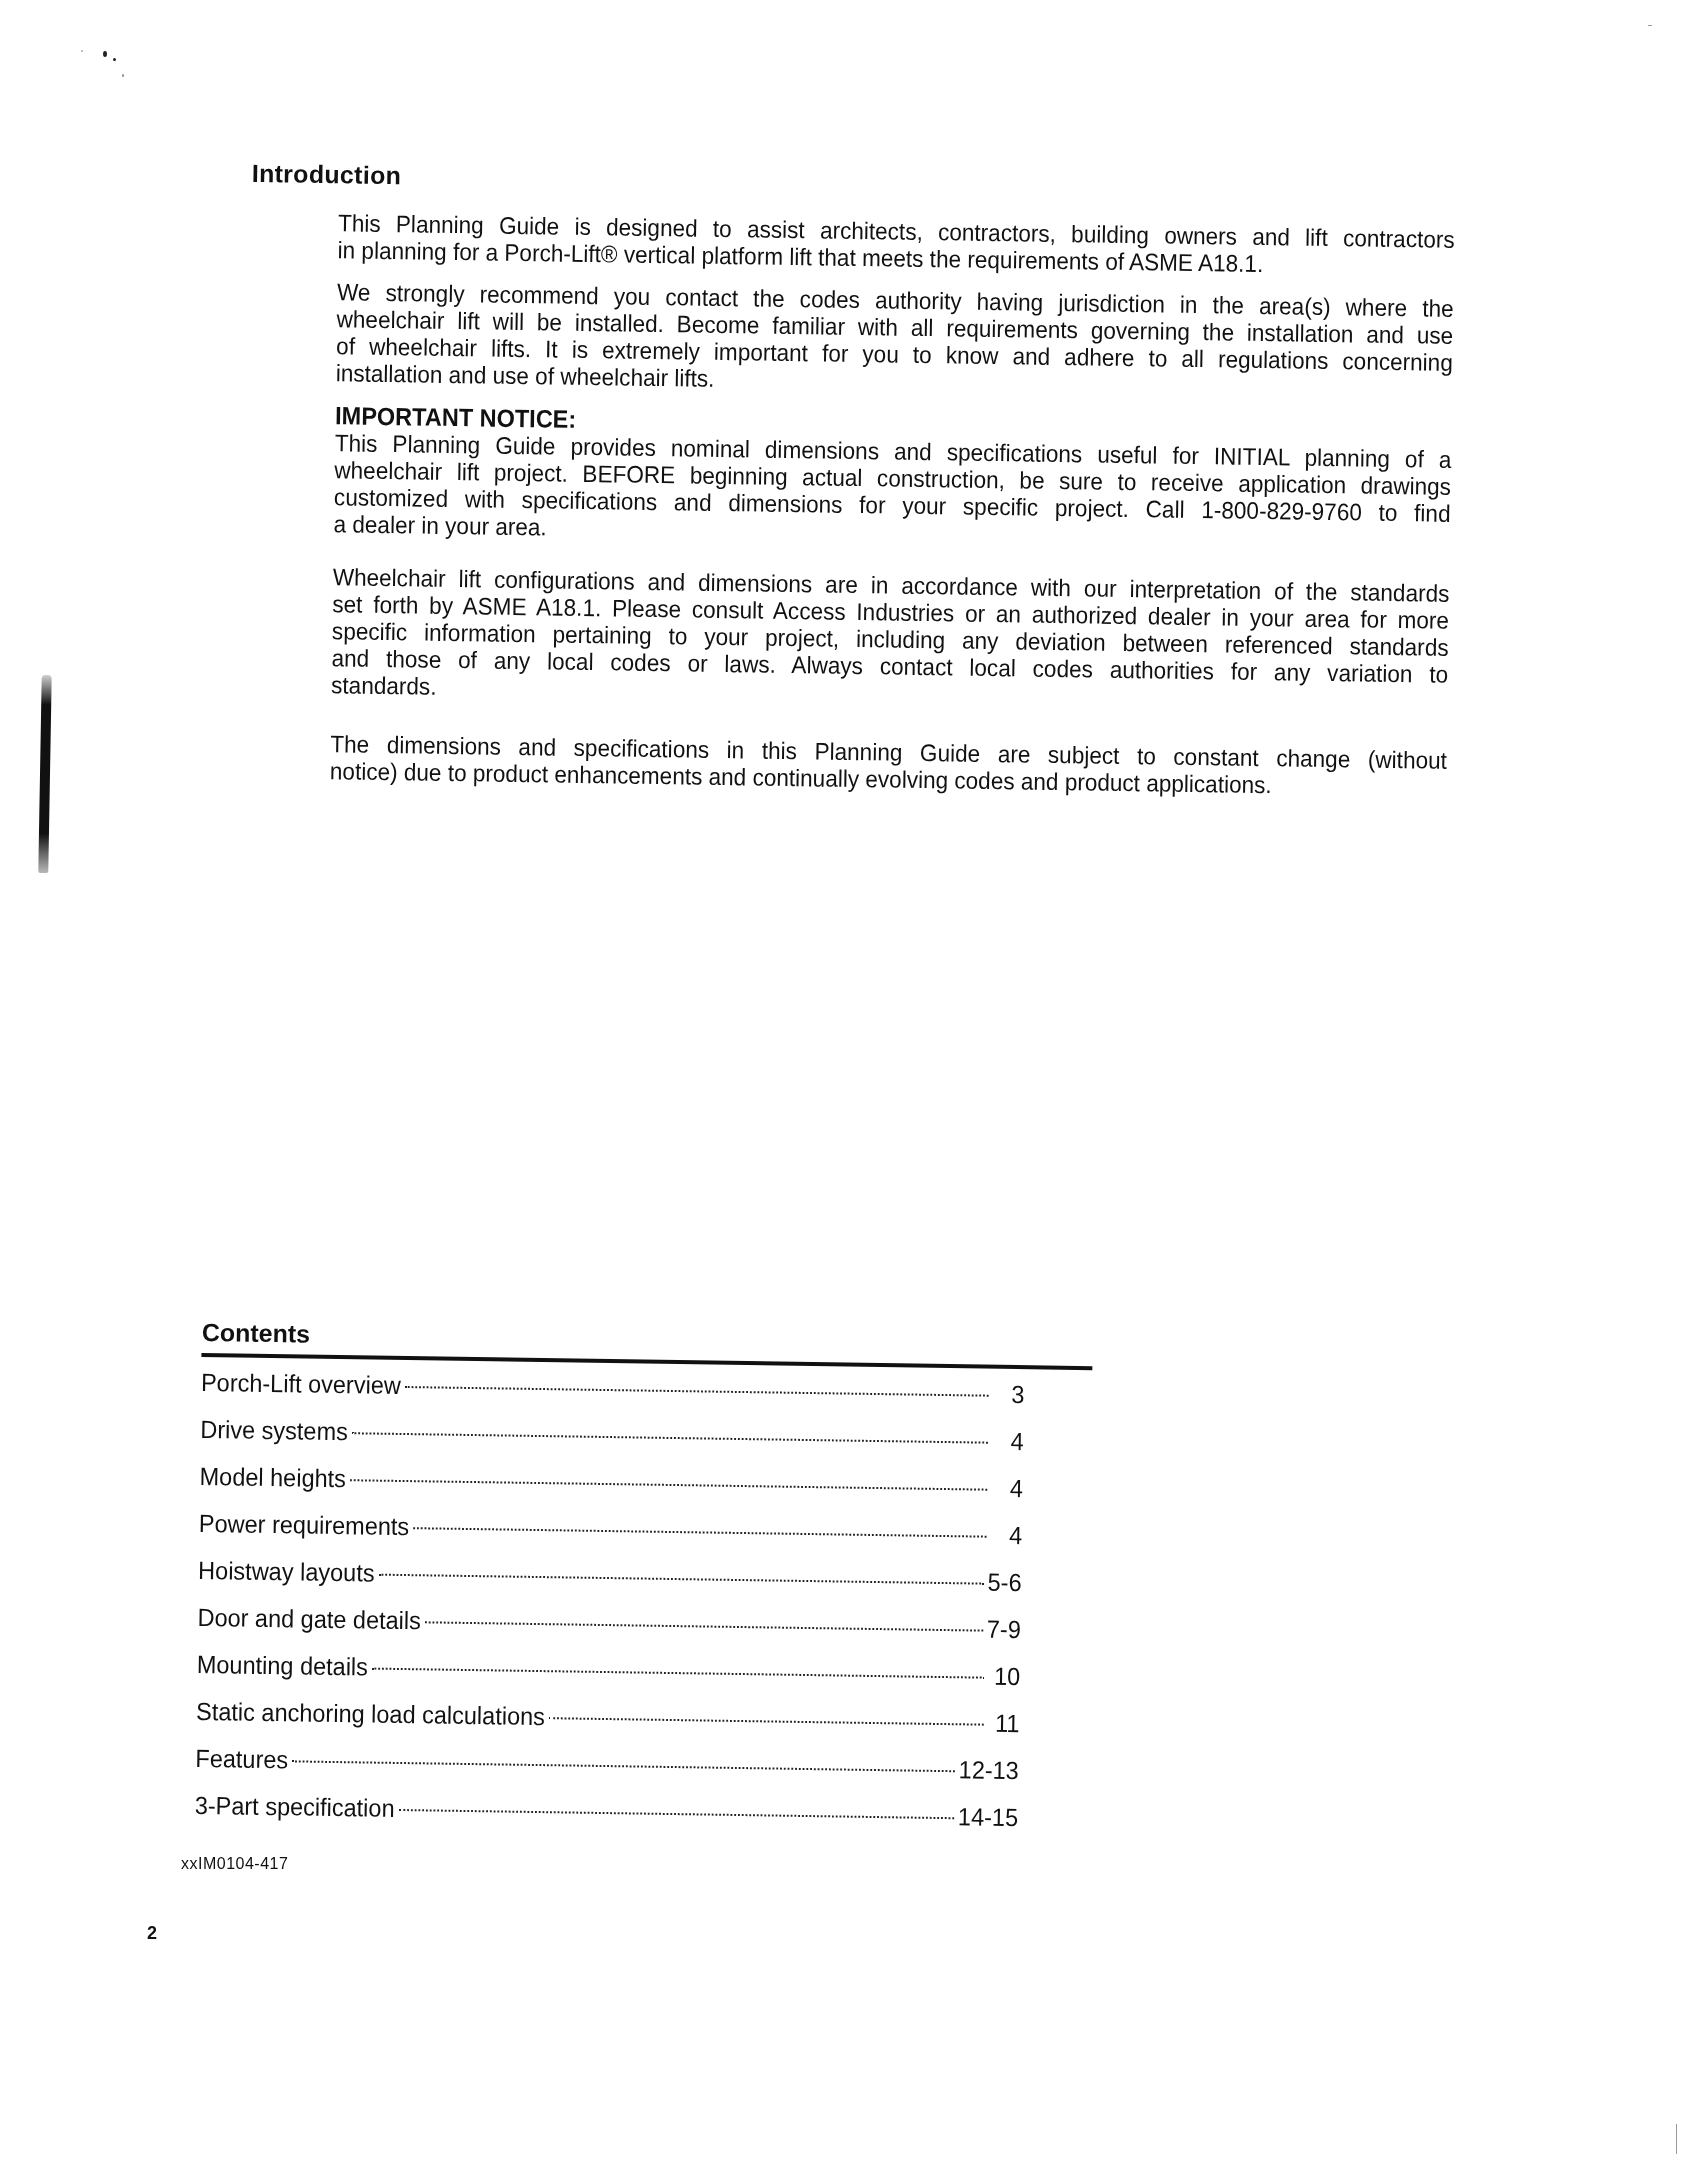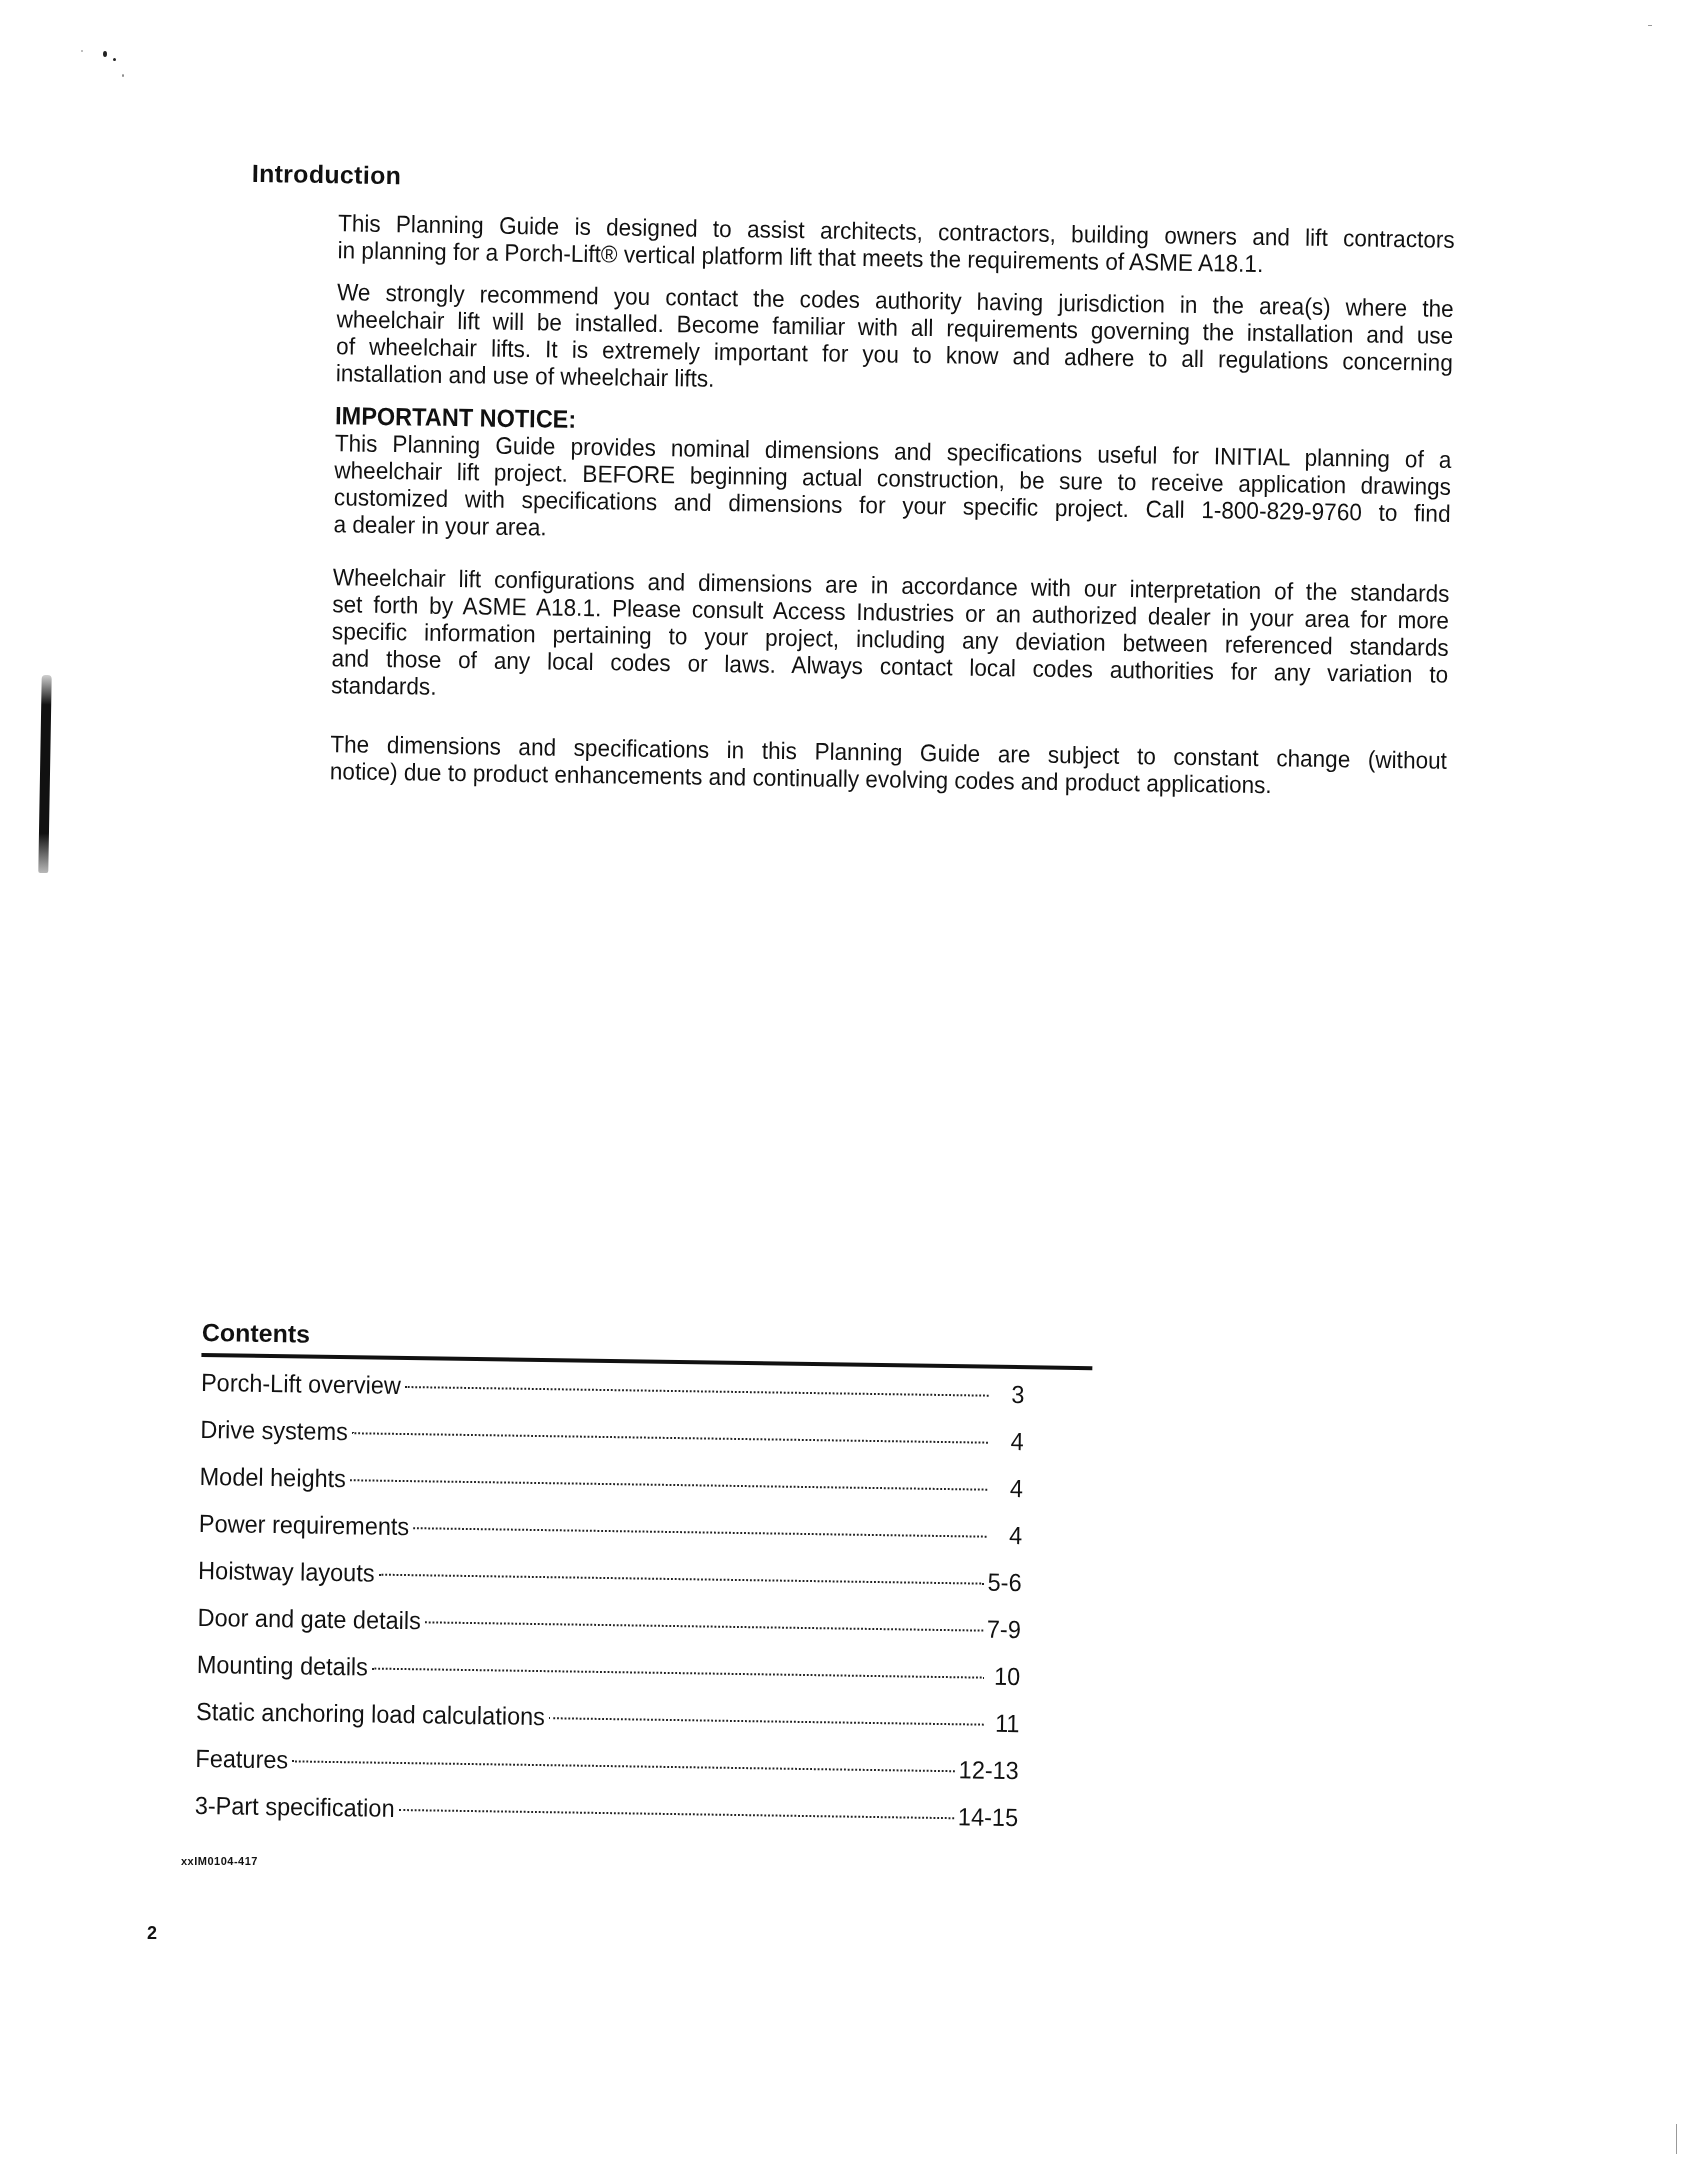--- a/index.html
+++ b/index.html
@@ -114,22 +114,22 @@
     }
     .toc-page {
       white-space: nowrap;
       text-align: right;
       min-width: 34px;
     }
     .doc-code {
       position: absolute;
       left: 165px;
       top: 1855px;
-      font-size: 11px;
-      font-weight: bold;
+      font-size: 16px;
+      font-weight: normal;
       letter-spacing: 0.5px;
       text-align: center;
     }
     .page-number {
       position: absolute;
       left: 131px;
       top: 1923px;
       font-size: 18px;
       font-weight: bold;
     }

